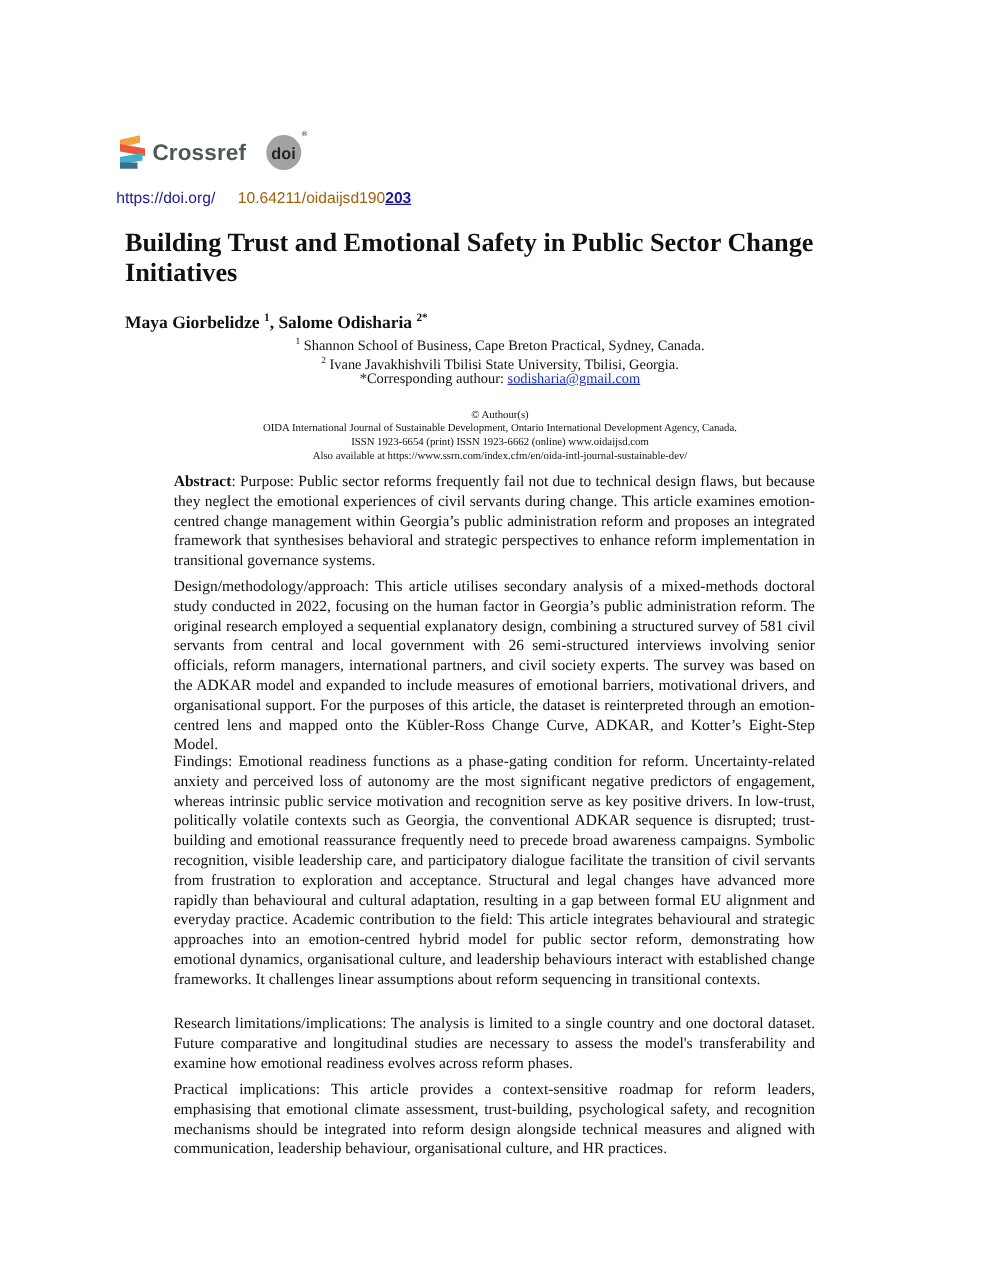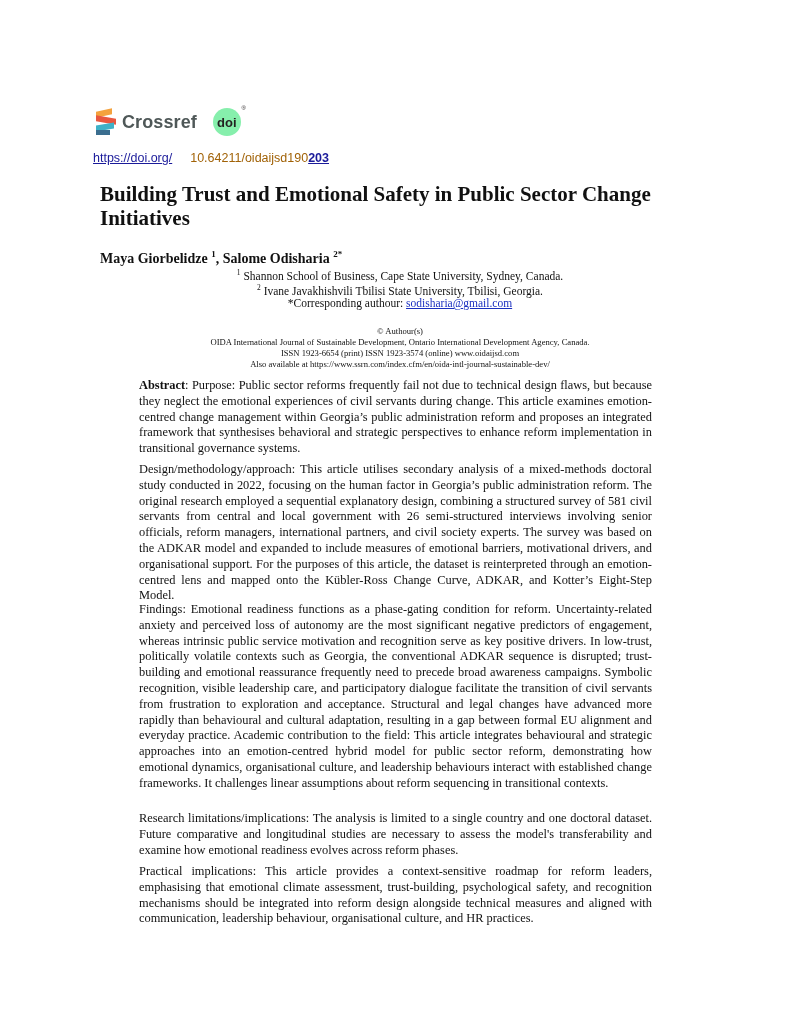--- a/index.html
+++ b/index.html
@@ -6,24 +6,24 @@
   body { width: 791px; height: 1024px; position: relative; overflow: hidden; font-family: "Liberation Serif", "DejaVu Serif", serif; color: #111; }
   .logos { position: absolute; left: 96px; top: 106px; height: 32px; display: flex; align-items: center; }
   .crossref { display: flex; align-items: center; }
   .cr-mark { width: 22px; height: 26px; position: relative; margin-right: 4px; }
   .cr-mark span { position: absolute; left: 0; height: 6px; display: block; }
   .cr-mark .s1 { top: 1px; width: 16px; background: #f4a23d; transform: skewY(-12deg); }
   .cr-mark .s2 { top: 8px; width: 20px; background: #e9573f; transform: skewY(10deg); }
   .cr-mark .s3 { top: 15px; width: 18px; background: #3eb1c8; transform: skewY(-10deg); }
   .cr-mark .s4 { top: 21px; width: 14px; background: #3b6e8f; height: 5px; }
   .cr-text { font-family: "Liberation Sans", "DejaVu Sans", sans-serif; font-size: 18px; font-weight: bold; color: #4f5858; letter-spacing: 0.1px; }
-  .doi-badge { margin-left: 16px; width: 28px; height: 28px; border-radius: 50%; background: #86efac; display: flex; align-items: center; justify-content: center; font-family: "Liberation Sans", "DejaVu Sans", sans-serif; font-weight: bold; font-size: 13px; color: #231f20; position: relative; }
+  .doi-badge { margin-left: 16px; width: 28px; height: 28px; border-radius: 50%; background: #a3a3a3; display: flex; align-items: center; justify-content: center; font-family: "Liberation Sans", "DejaVu Sans", sans-serif; font-weight: bold; font-size: 13px; color: #231f20; position: relative; }
   .doi-badge sup { position: absolute; right: -5px; top: -3px; font-size: 6px; font-weight: normal; }
   .doi-link { position: absolute; left: 93px; top: 151px; font-family: "Liberation Sans", "DejaVu Sans", sans-serif; font-size: 12.5px; color: #1a3fd6; text-decoration: none; }
-  .doi-link .base { text-decoration: underline; color: #1a1a9a; margin-top: 34px; }
+  .doi-link .base { color: #1a1a9a; margin-top: 34px; }
   .doi-link .suffix { color: #a16207; padding-left: 18px; }
   .doi-link .tail { color: #1a1a9a; font-weight: bold; text-decoration: underline; }
   .title { position: absolute; left: 100px; width: 600px; top: 182px; text-align: left; font-weight: bold; font-size: 21px; line-height: 24px; color: #111; }
   .authors { position: absolute; left: 100px; width: 600px; top: 246px; font-weight: bold; font-size: 14px; line-height: 17px; }
   .authors sup { font-size: 9px; }
   .affil { position: absolute; left: 100px; width: 600px; text-align: center; font-size: 11.5px; line-height: 14px; }
   .affil sup { font-size: 7.5px; }
   .affil1 { top: 266px; }
   .affil2 { top: 281px; }
   .corr { top: 296px; }
@@ -65,33 +65,33 @@
 <div class="title">Building Trust and Emotional Safety in Public Sector Change Initiatives</div>
 
 <div class="authors">
   <span>Maya Giorbelidze</span>
   <sup>1</sup><span>, </span><span>Salome Odisharia</span>
   <sup>2*</sup>
 </div>
 
 <div class="affil affil1">
   <sup>1</sup>
-  <span>Shannon School of Business, Cape State University, Sydney, Canada.</span>
+  <span>Shannon School of Business, Cape Breton Practical, Sydney, Canada.</span>
 </div>
 <div class="affil affil2">
   <sup>2</sup>
   <span>Ivane Javakhishvili Tbilisi State University, Tbilisi, Georgia.</span>
 </div>
 <div class="affil corr">
   <span>*Corresponding authour: </span><a>sodisharia@gmail.com</a>
 </div>
 
 <div class="meta meta1">© Authour(s)</div>
 <div class="meta meta2">OIDA International Journal of Sustainable Development, Ontario International Development Agency, Canada.</div>
-<div class="meta meta3">ISSN 1923-6654 (print) ISSN 1923-3574 (online) www.oidaijsd.com</div>
+<div class="meta meta3">ISSN 1923-6654 (print) ISSN 1923-6662 (online) www.oidaijsd.com</div>
 <div class="meta meta4">Also available at https://www.ssrn.com/index.cfm/en/oida-intl-journal-sustainable-dev/</div>
 
 <p class="body-text p-abstract" style="margin:0;"><span class="bold">Abstract</span><span>: Purpose: Public sector reforms frequently fail not due to technical design flaws, but because they neglect the emotional experiences of civil servants during change. This article examines emotion-centred change management within Georgia’s public administration reform and proposes an integrated framework that synthesises behavioral and strategic perspectives to enhance reform implementation in transitional governance systems.</span></p>
 
 <p class="body-text p-design" style="margin:0;">Design/methodology/approach: This article utilises secondary analysis of a mixed-methods doctoral study conducted in 2022, focusing on the human factor in Georgia’s public administration reform. The original research employed a sequential explanatory design, combining a structured survey of 581 civil servants from central and local government with 26 semi-structured interviews involving senior officials, reform managers, international partners, and civil society experts. The survey was based on the ADKAR model and expanded to include measures of emotional barriers, motivational drivers, and organisational support. For the purposes of this article, the dataset is reinterpreted through an emotion-centred lens and mapped onto the Kübler-Ross Change Curve, ADKAR, and Kotter’s Eight-Step Model.</p>
 
 <p class="body-text p-findings" style="margin:0;">Findings: Emotional readiness functions as a phase-gating condition for reform. Uncertainty-related anxiety and perceived loss of autonomy are the most significant negative predictors of engagement, whereas intrinsic public service motivation and recognition serve as key positive drivers. In low-trust, politically volatile contexts such as Georgia, the conventional ADKAR sequence is disrupted; trust-building and emotional reassurance frequently need to precede broad awareness campaigns. Symbolic recognition, visible leadership care, and participatory dialogue facilitate the transition of civil servants from frustration to exploration and acceptance. Structural and legal changes have advanced more rapidly than behavioural and cultural adaptation, resulting in a gap between formal EU alignment and everyday practice. Academic contribution to the field: This article integrates behavioural and strategic approaches into an emotion-centred hybrid model for public sector reform, demonstrating how emotional dynamics, organisational culture, and leadership behaviours interact with established change frameworks. It challenges linear assumptions about reform sequencing in transitional contexts.</p>
 
 <p class="body-text p-limits" style="margin:0;">Research limitations/implications: The analysis is limited to a single country and one doctoral dataset. Future comparative and longitudinal studies are necessary to assess the model's transferability and examine how emotional readiness evolves across reform phases.</p>
 

